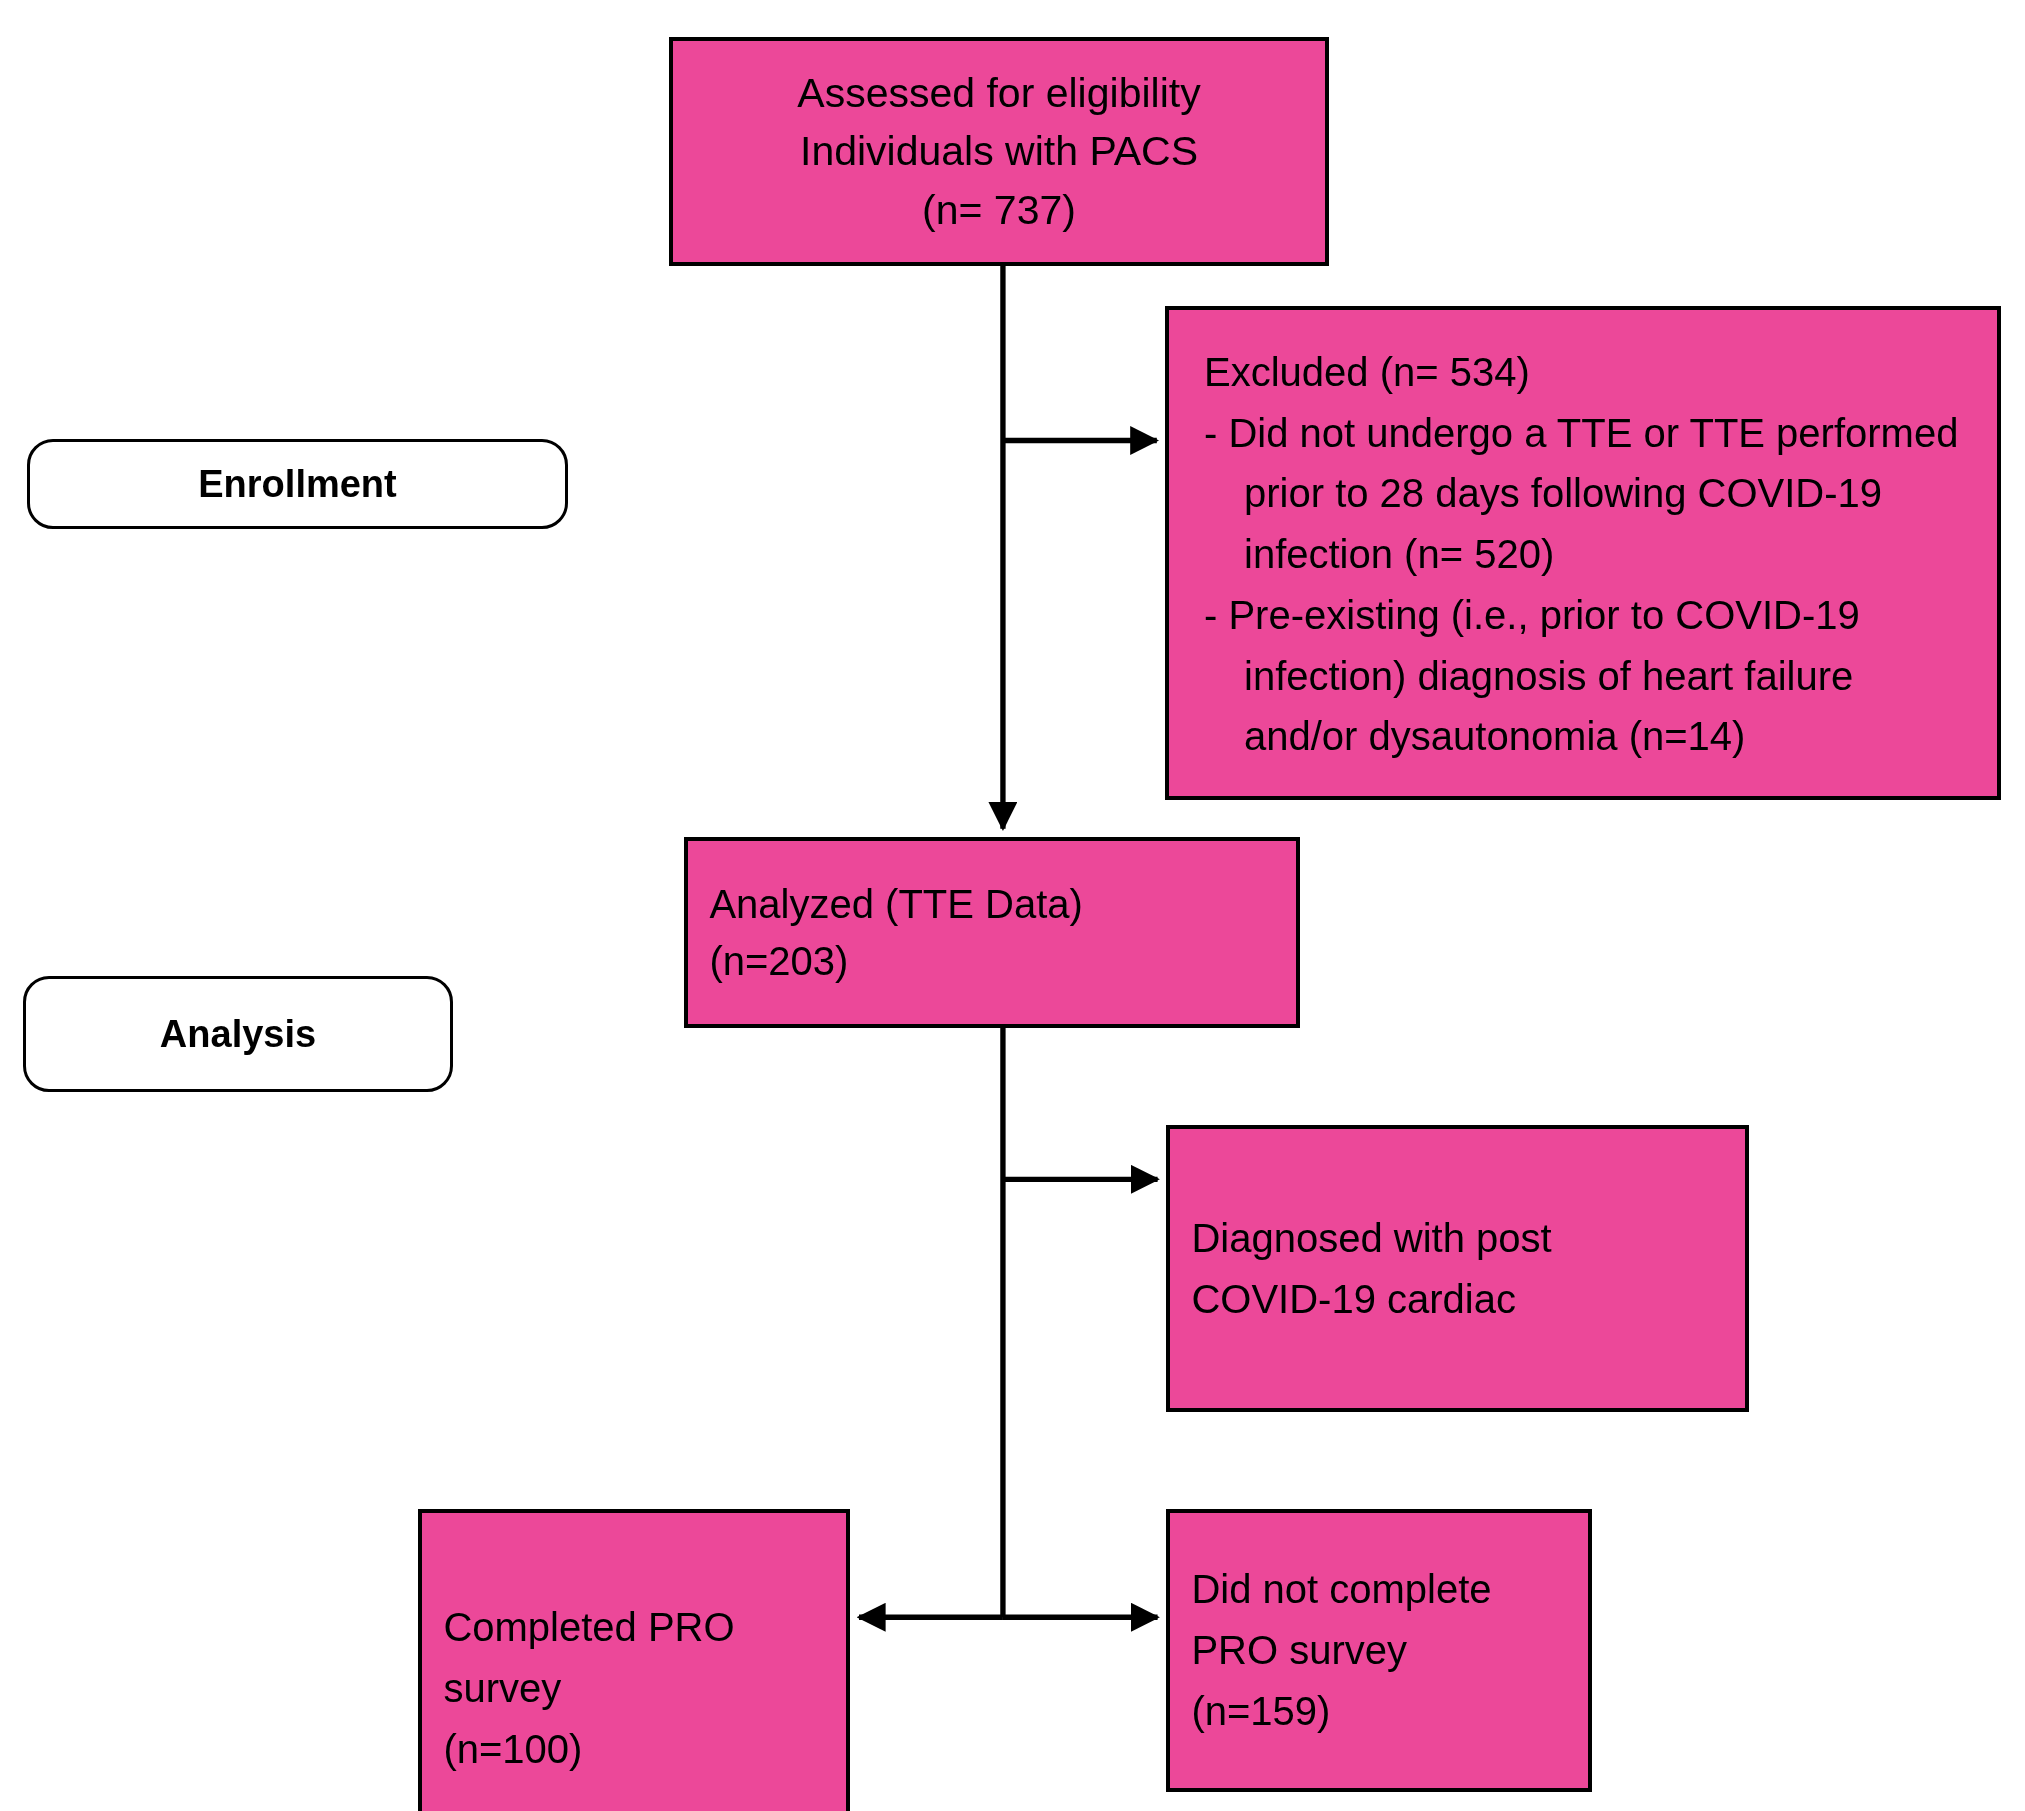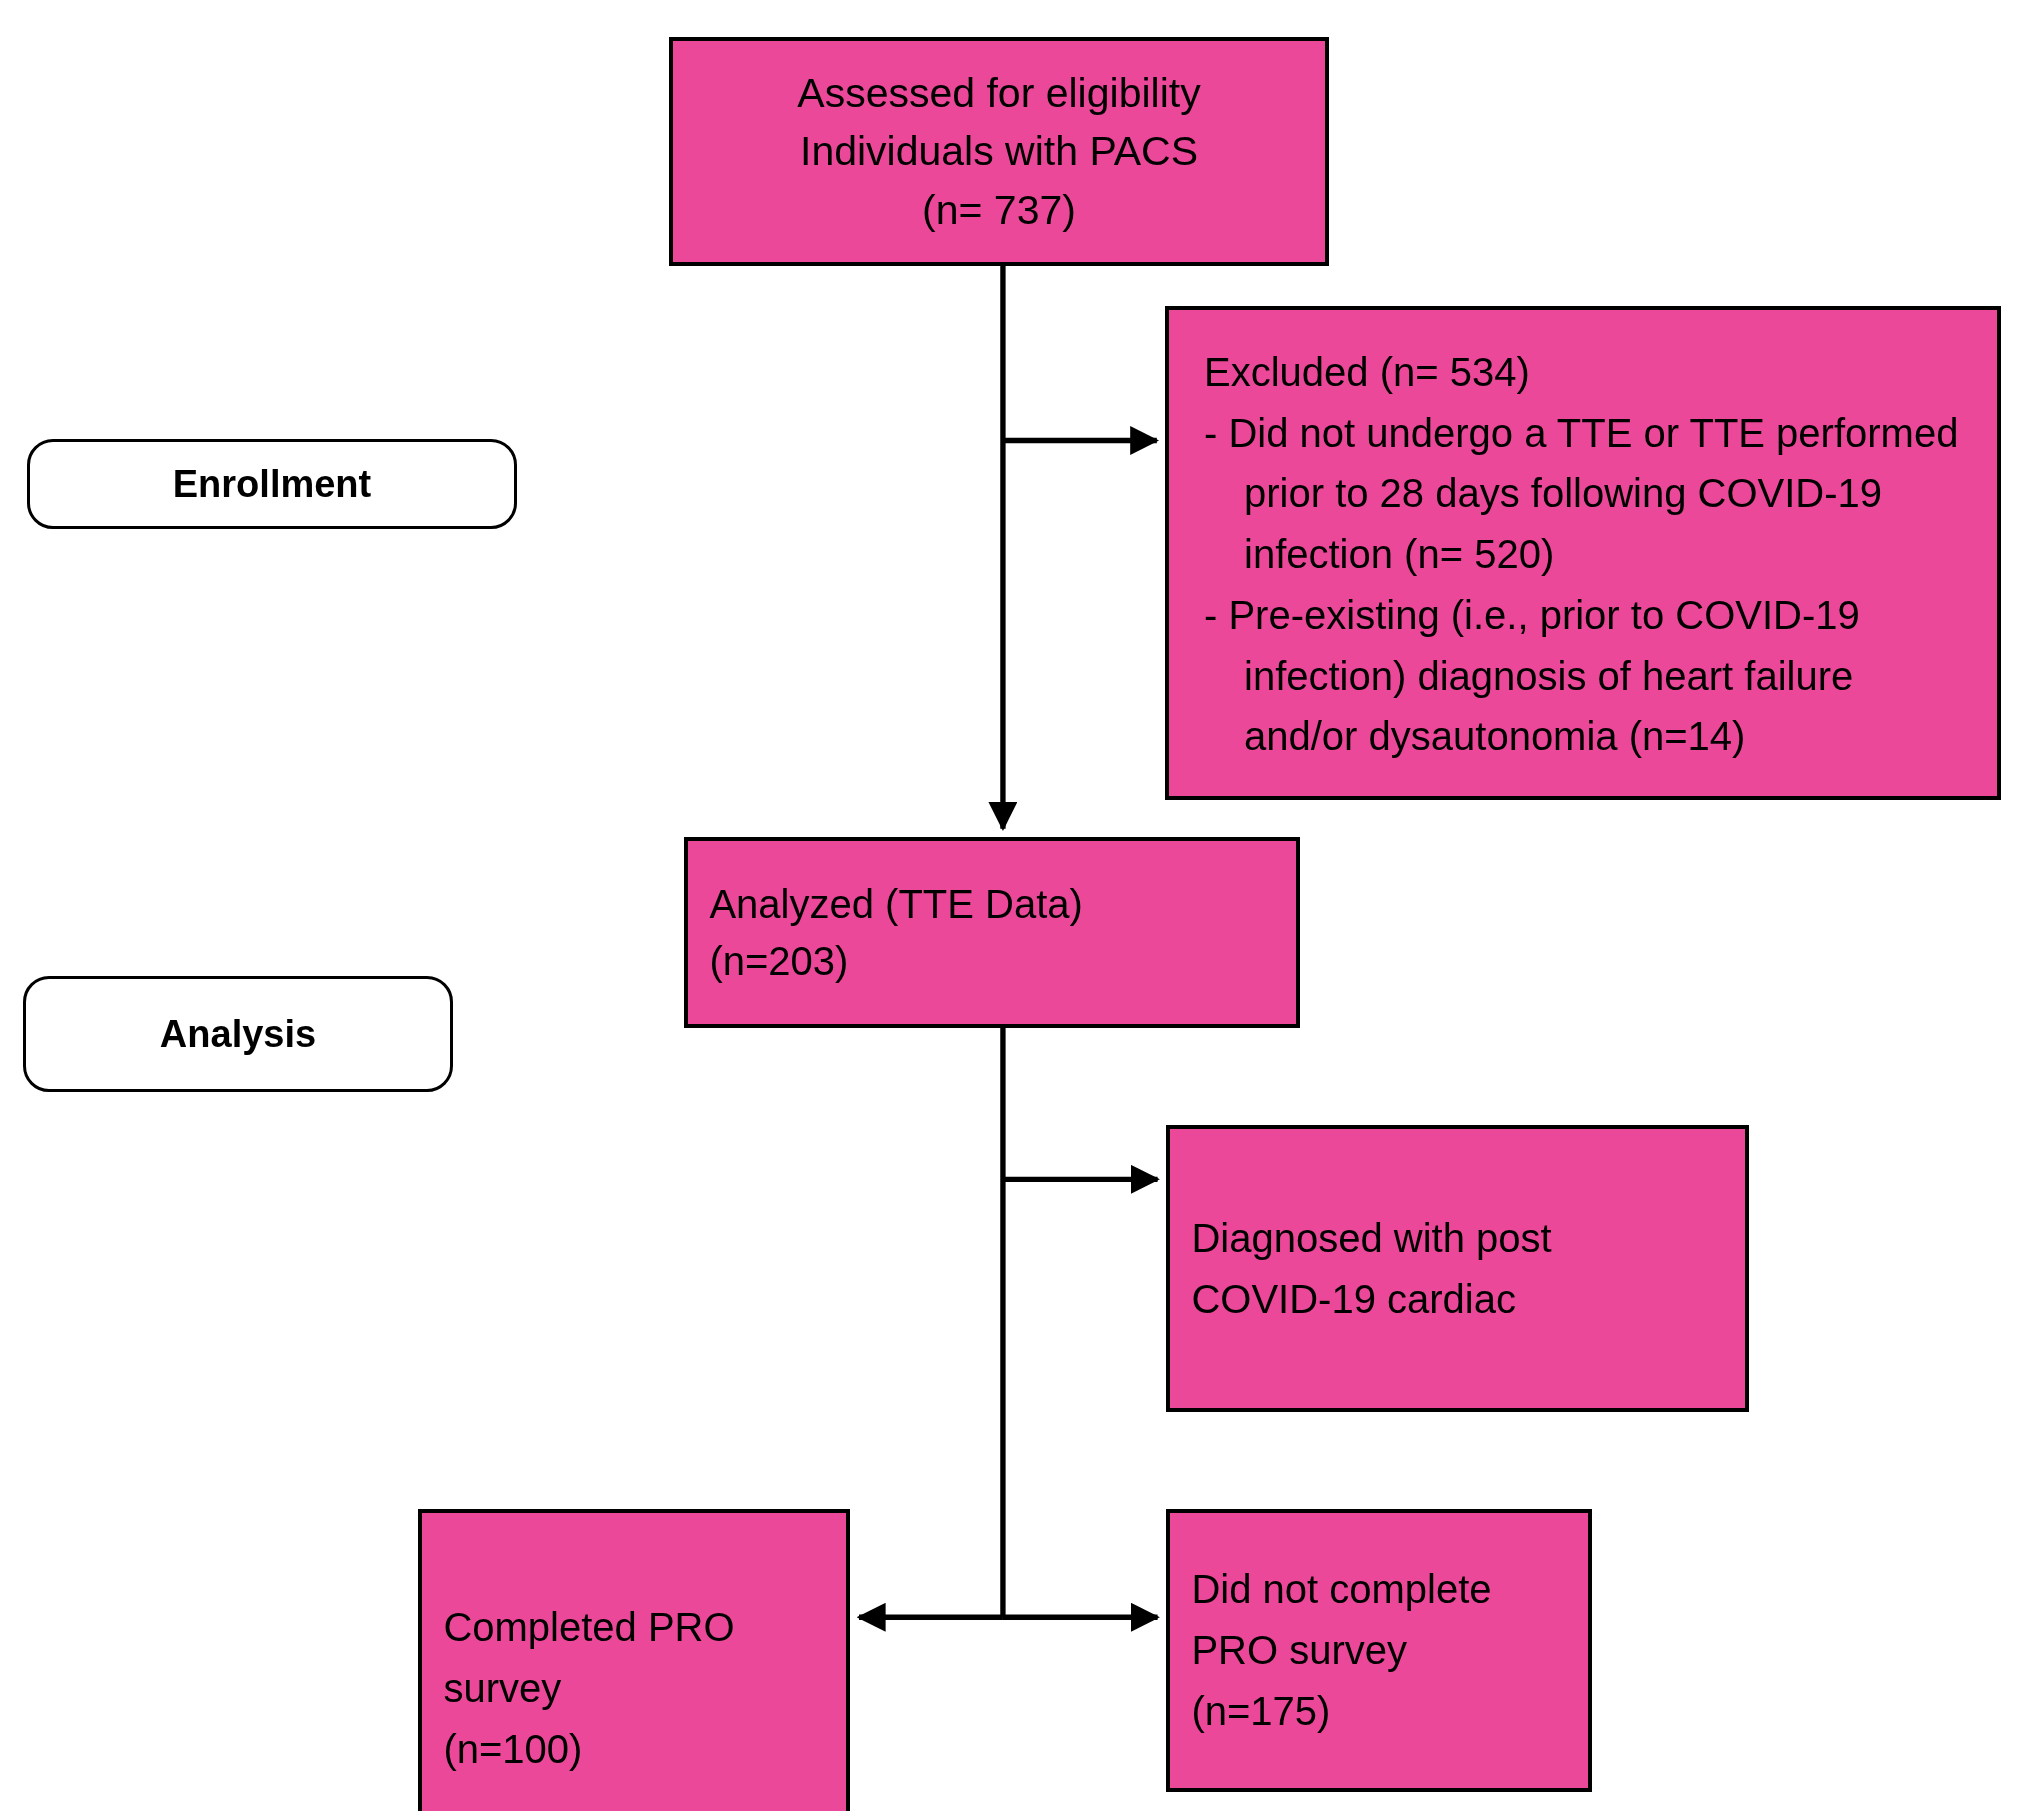--- a/index.html
+++ b/index.html
@@ -117,21 +117,21 @@
   #box-notcompleted {
     left: 1166px; top: 1509px;
     width: 426px; height: 283px;
     font-size: 40px;
     padding: 0 17px 0 21.4px;
   }
   #box-notcompleted .lines { line-height: 1.52; }
 
   #pill-enrollment {
     left: 27px;  top: 439px;
-    width: 490px; height: 90px;
+    width: 541px; height: 90px;
     font-size: 38px;
   }
   #pill-analysis {
     left: 23px;  top: 976px;
     width: 430px; height: 116px;
     font-size: 38px;
   }
 </style>
 </head>
 <body>
@@ -203,18 +203,18 @@
       <span class="line">Completed PRO</span>
       <span class="line">survey</span>
       <span class="line">(n=100)</span>
     </span>
   </div>
 
   <div class="box left" id="box-notcompleted">
     <span class="lines">
       <span class="line">Did not complete</span>
       <span class="line">PRO survey</span>
-      <span class="line">(n=175)</span>
+      <span class="line">(n=159)</span>
     </span>
   </div>
 
 </div>
 
 
 </body></html>

